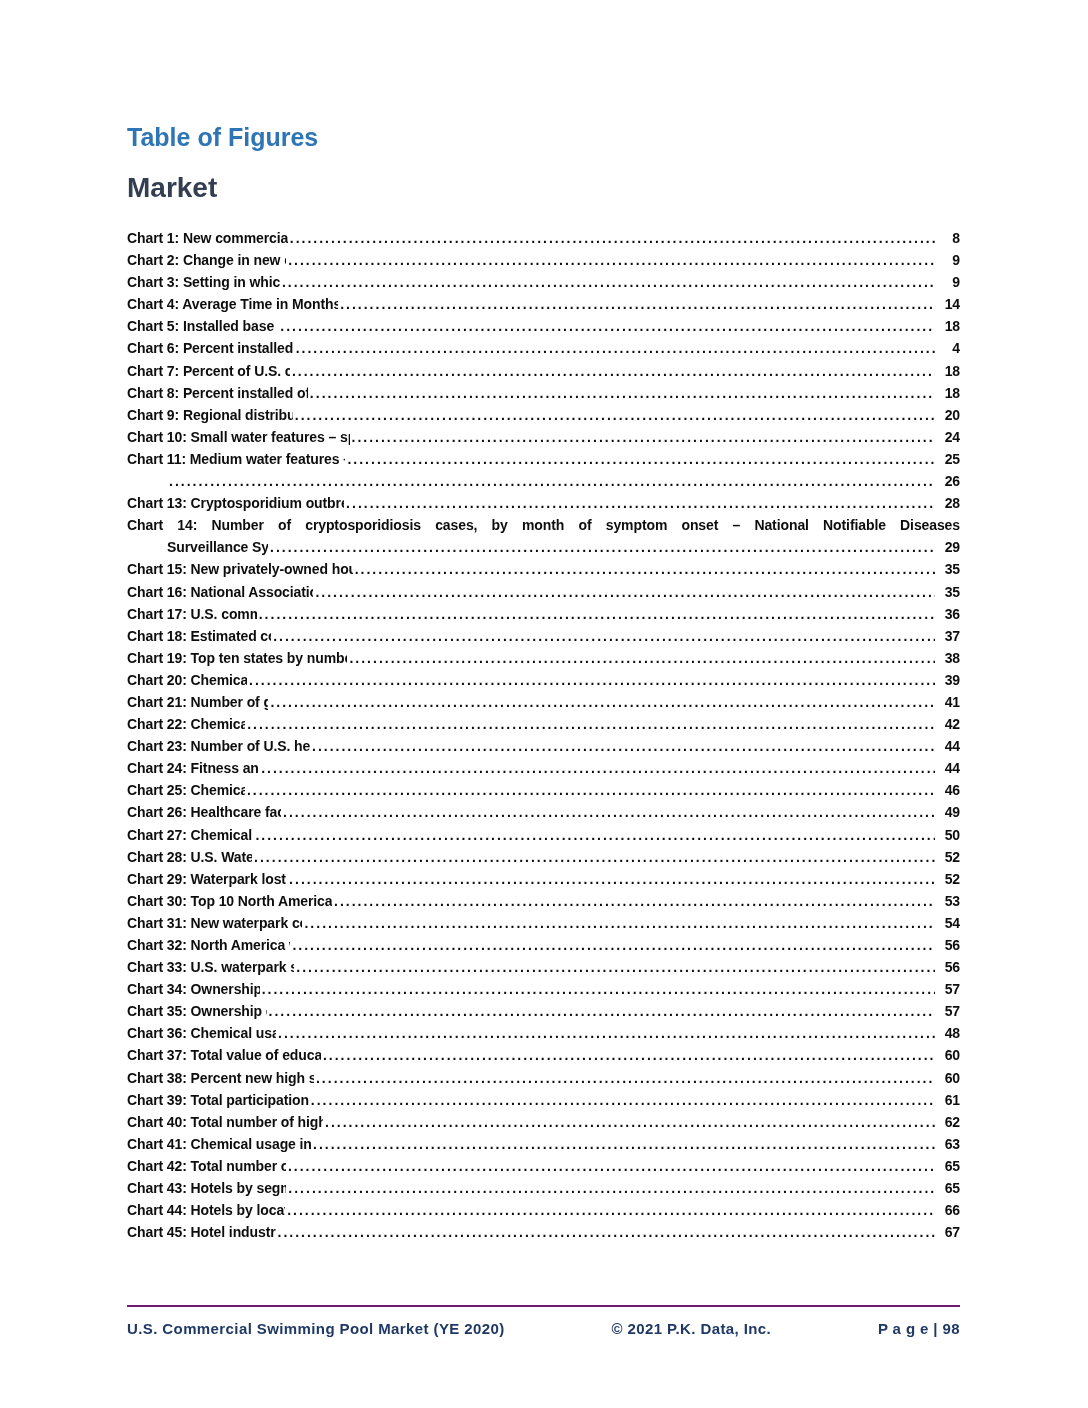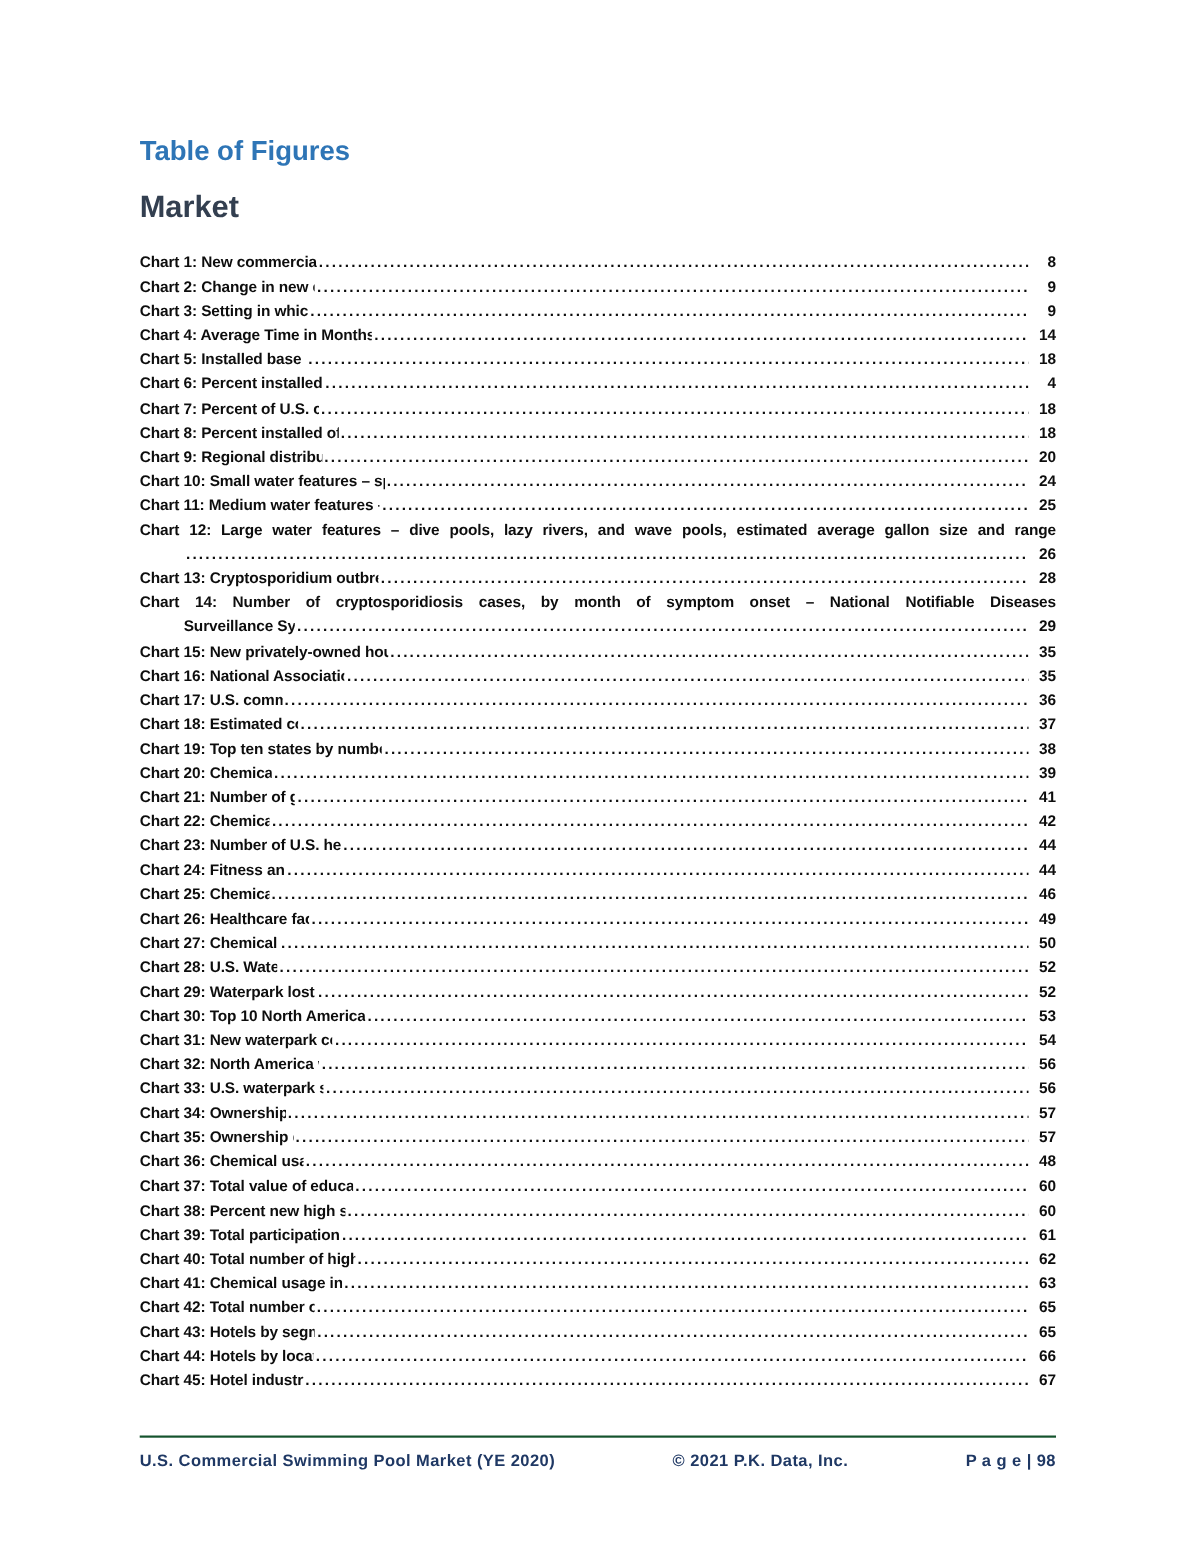--- a/index.html
+++ b/index.html
@@ -73,21 +73,21 @@
   .toc-line.justify {
     display: block;
     text-align: justify;
     text-align-last: justify;
   }
   .footer {
     position: absolute;
     left: 127px;
     right: 128px;
     top: 1305px;
-    border-top: 2px solid #14532d;
+    border-top: 2px solid #701a75;
     padding-top: 13px;
     display: flex;
     justify-content: space-between;
     align-items: baseline;
     color: #1F3864;
     font-size: 15px;
     font-weight: bold;
     letter-spacing: 0.4px;
   }
 </style>
@@ -146,25 +146,20 @@
       <div class="toc-line">
     <span class="toc-label">Chart 10: Small water features – spa, wade pool &amp; splash pad, estimated average gallon size and range</span>
     <span class="dots"></span>
     <span class="toc-page">24</span>
   </div>
       <div class="toc-line">
     <span class="toc-label">Chart 11: Medium water features – plunge pools and slides, estimated average gallon size and range</span>
     <span class="dots"></span>
     <span class="toc-page">25</span>
   </div>
-      <div class="toc-line justify no-page">
-    <span class="toc-label">Chart 12: Large water features – dive pools, lazy rivers, and wave pools, estimated average gallon size and range</span>
-    
-    
-  </div>
       <div class="toc-line indent">
     <span class="toc-label"></span>
     <span class="dots"></span>
     <span class="toc-page">26</span>
   </div>
       <div class="toc-line">
     <span class="toc-label">Chart 13: Cryptosporidium outbreaks, hospitalizations, and illnesses from treated water, 2009 -2017</span>
     <span class="dots"></span>
     <span class="toc-page">28</span>
   </div>

